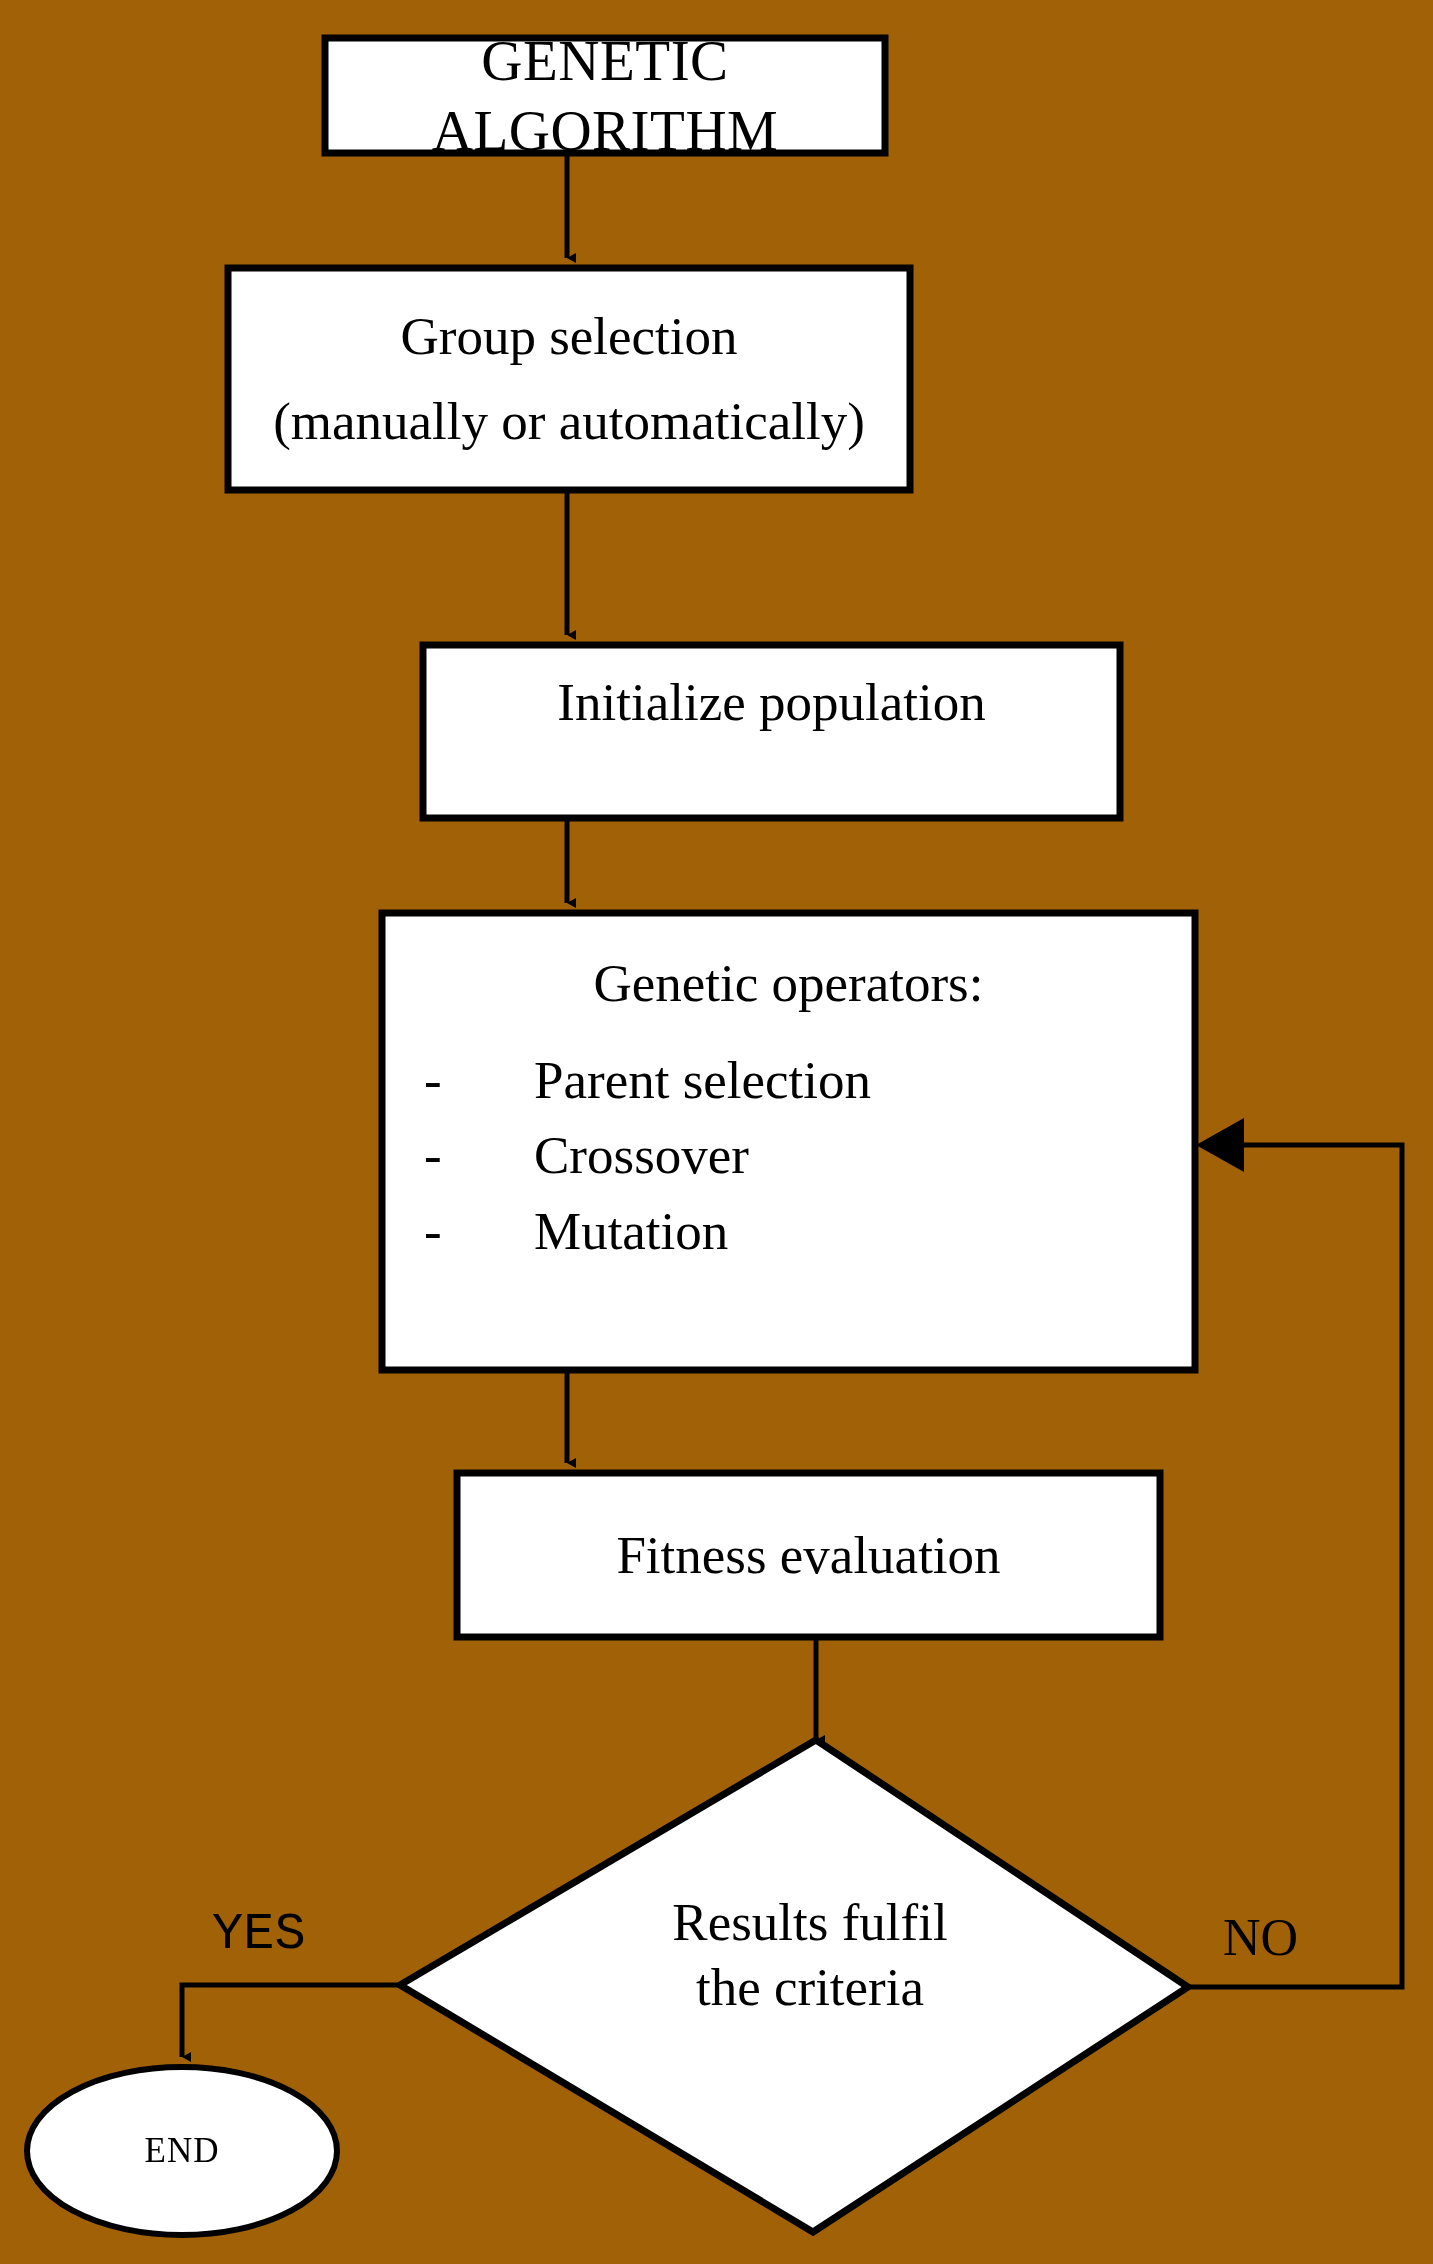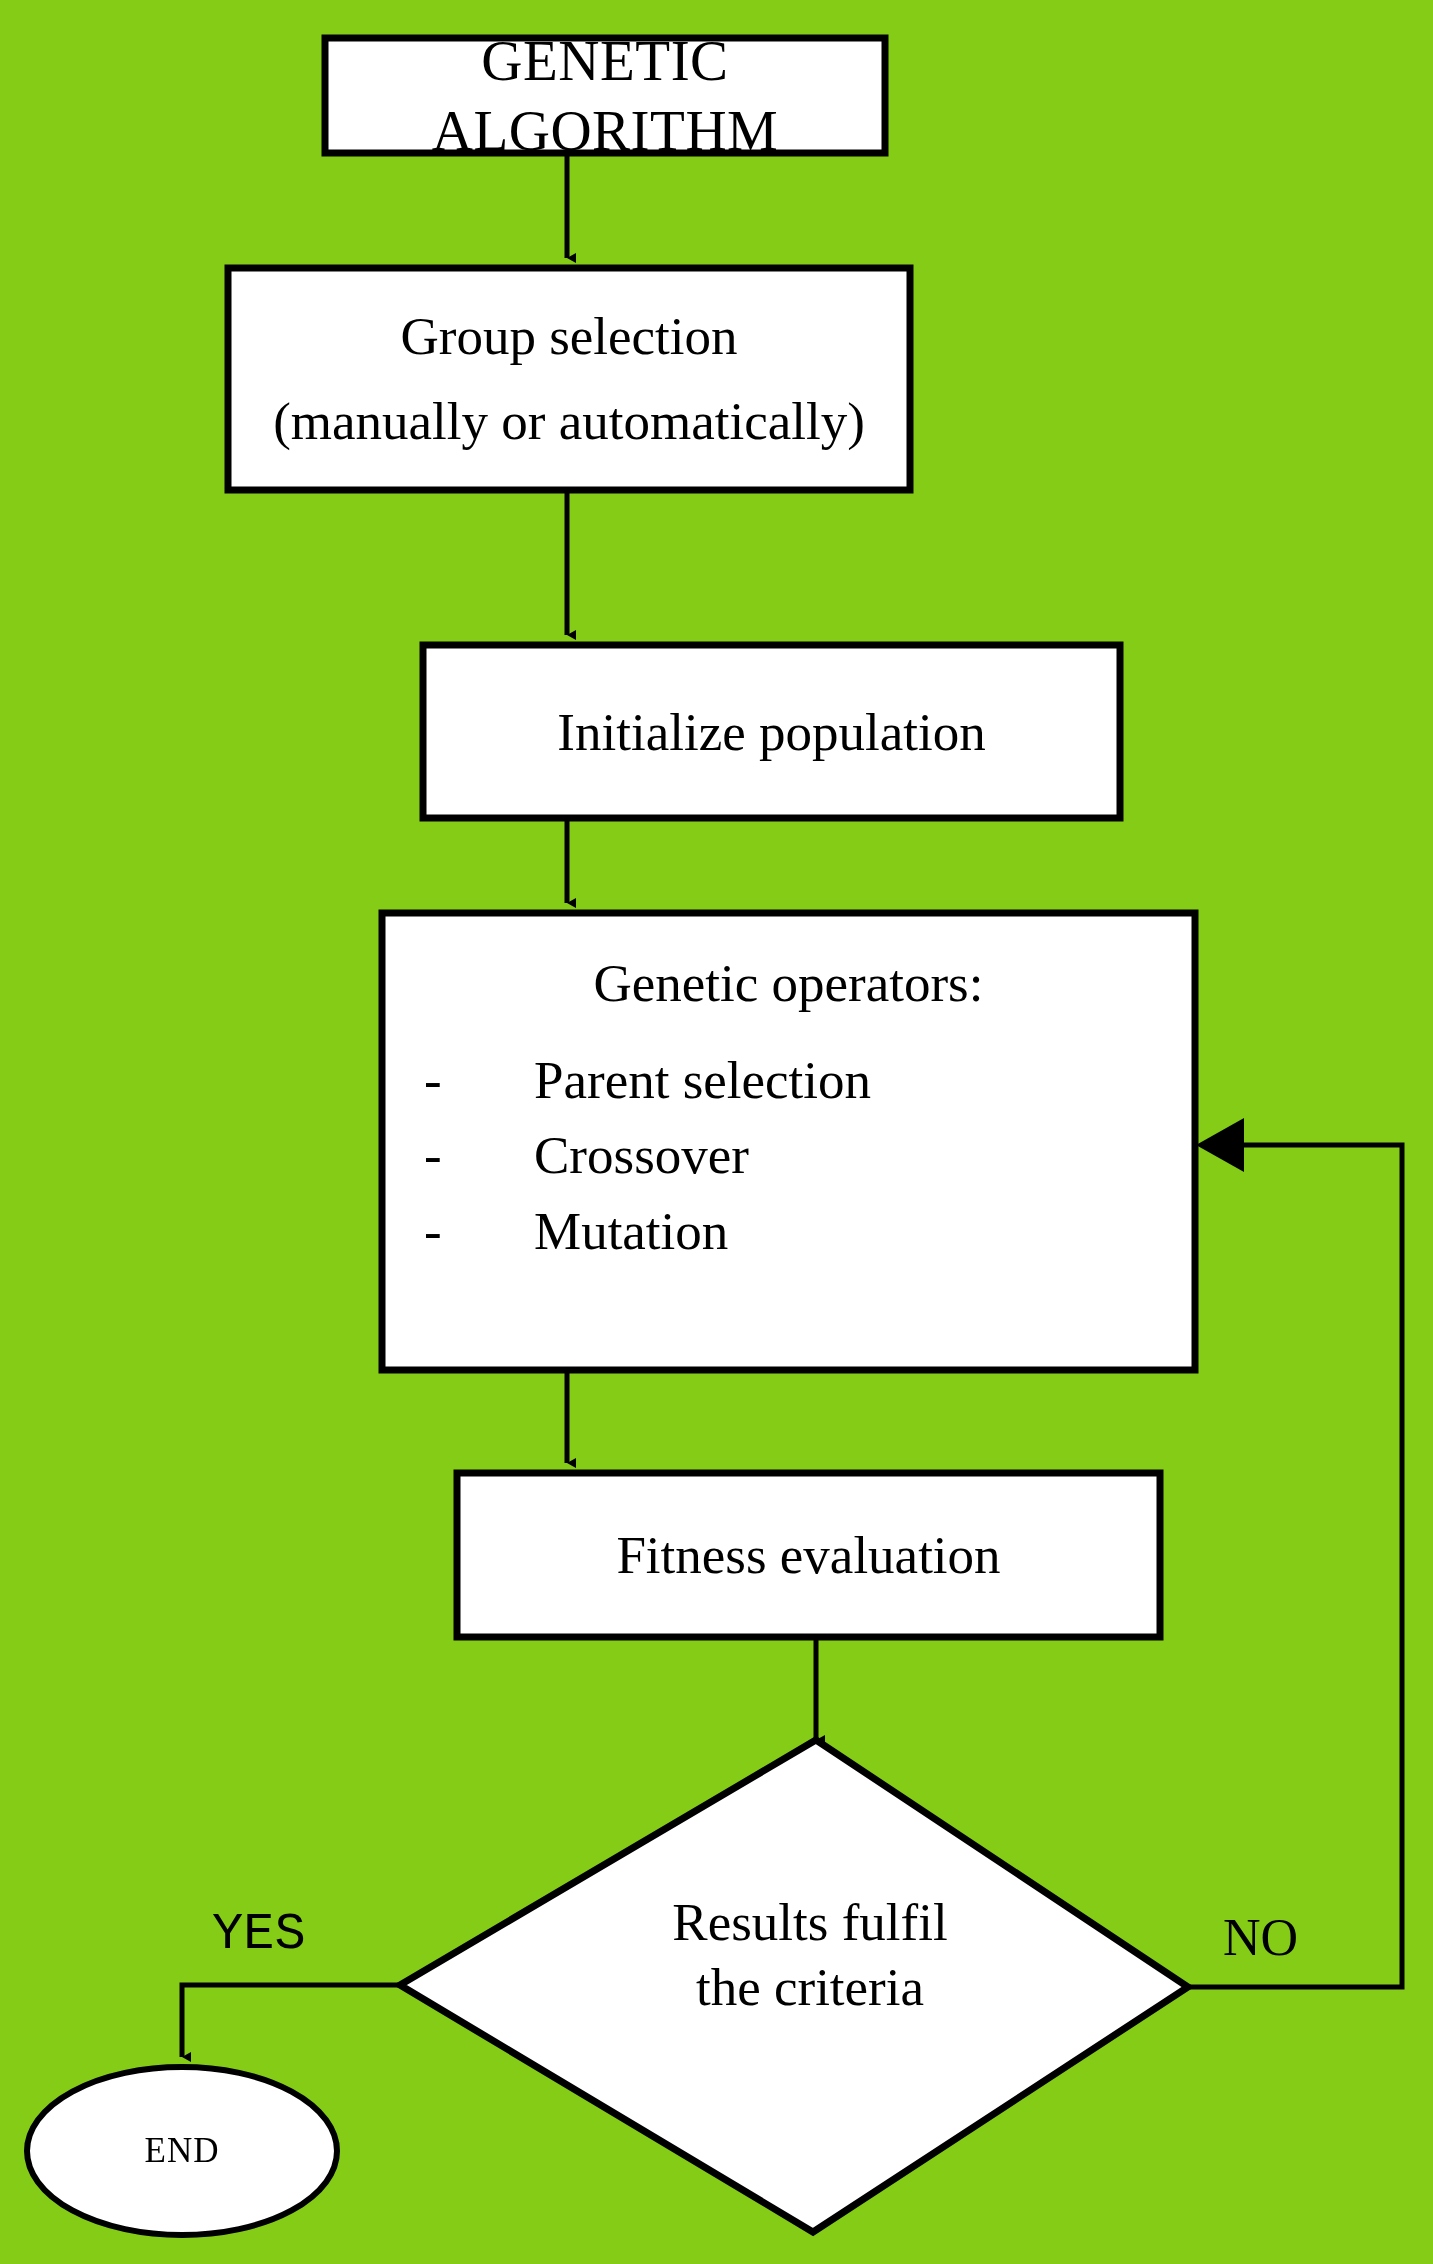--- a/index.html
+++ b/index.html
@@ -9,21 +9,21 @@
     background: #ffffff;
   }
   body {
     font-family: "Liberation Serif", "DejaVu Serif", serif;
     color: #000000;
   }
   #page {
     position: relative;
     width: 1433px;
     height: 2264px;
-    background: #84cc16;
+    background: #a16207;
     overflow: hidden;
   }
   #flow-svg {
     position: absolute;
     left: 0;
     top: 0;
     width: 1433px;
     height: 2264px;
   }
   .node-text {
@@ -116,21 +116,21 @@
     <polygon points="1196,1145 1244,1118 1244,1172" fill="#000000"></polygon>
   </svg>
 
   <div class="node-text t-title" style="left:325px; top:38px; width:560px; height:115px;">GENETIC ALGORITHM</div>
 
   <div class="node-text" style="left:228px; top:268px; width:682px; height:222px;gap:20px;">
     <span class="t-body">Group selection</span>
     <span class="t-body">(manually or automatically)</span>
   </div>
 
-  <div class="node-text t-body" style="left:423px; top:646px; width:697px; height:173px;">Initialize population</div>
+  <div class="node-text t-body" style="left:423px; top:616px; width:697px; height:173px;">Initialize population</div>
 
   <div class="node-text" style="left:382px; top:913px; width:813px; height:457px; justify-content:flex-start; padding-top:38px; box-sizing:border-box;">
     <div class="op-head">Genetic operators:</div>
     <div class="op-list">
       <div class="op-row">
         <span class="op-dash">-</span>
         <span class="op-gap"></span>
         <span class="op-lab">Parent selection</span>
       </div>
       <div class="op-row">

